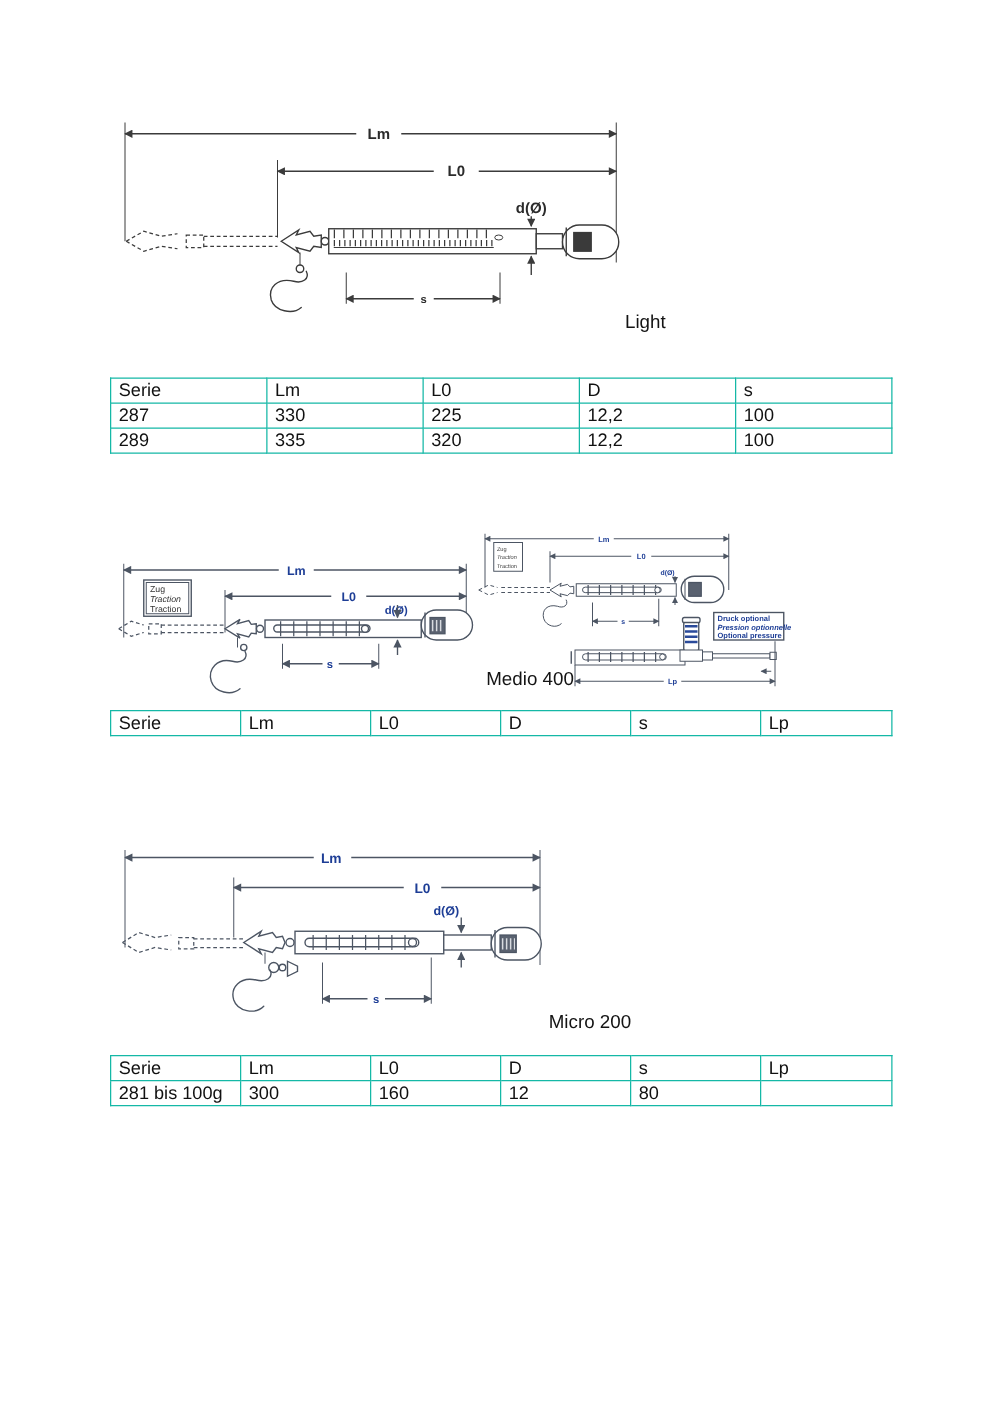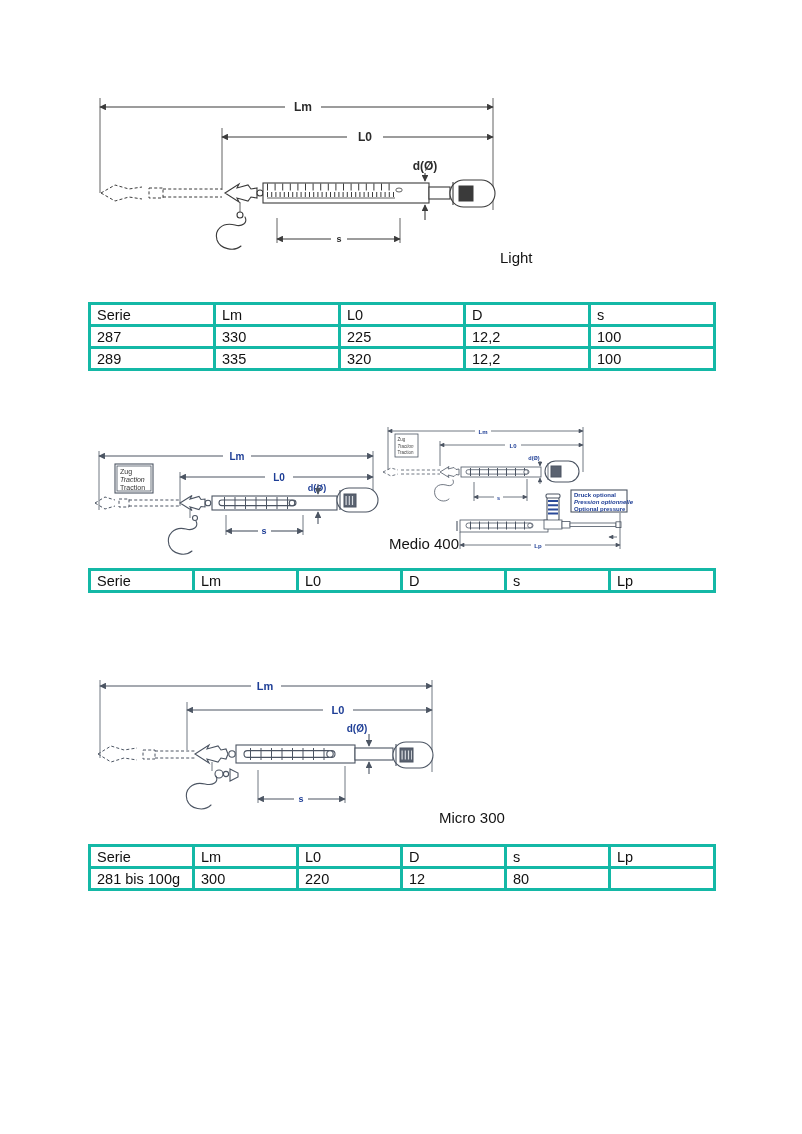--- a/index.html
+++ b/index.html
@@ -2,21 +2,21 @@
 <html><head>
 <meta charset="utf-8">
 <style>
   html,body{margin:0;padding:0}
   body{width:802px;height:1134px;background:#ffffff;position:relative;
        font-family:"Liberation Sans",sans-serif;overflow:hidden}
   .abs{position:absolute}
   .seclabel{position:absolute;font-size:15px;color:#141414;white-space:nowrap}
   table.spec{position:absolute;border-collapse:collapse;table-layout:fixed;
              font-size:14.5px;color:#111;border:1.6px solid #2e2e2e}
-  table.spec td{border:3px solid #14b8a6;padding:0 6px;height:19px;font-weight:400;
+  table.spec td{border:1px solid #14b8a6;padding:0 6px;height:19px;font-weight:400;
                 text-align:left;vertical-align:middle;white-space:nowrap;overflow:hidden}
   
   .k{stroke:#3b3b3b;fill:none;stroke-width:1.1}
   .kf{stroke:#3b3b3b;fill:#fff;stroke-width:1.1}
   .kd{stroke:#3b3b3b;fill:none;stroke-width:1;stroke-dasharray:3 2.2}
   .b{stroke:#4c5563;fill:none;stroke-width:1.1}
   .bf{stroke:#4c5563;fill:#fff;stroke-width:1.1}
   .bd{stroke:#4c5563;fill:none;stroke-width:1;stroke-dasharray:3 2.2}
   .thin{stroke-width:0.8}
   .rk1{stroke:#3b3b3b;stroke-width:5;stroke-dasharray:1 3.2;fill:none}
@@ -401,21 +401,21 @@
   </g>
   <g>
     <line class="b thin" x1="163" y1="98" x2="163" y2="131"></line>
     <line class="b thin" x1="250" y1="94" x2="250" y2="131"></line>
     <line class="b" x1="163" y1="127" x2="199" y2="127" marker-start="url(#a3)"></line>
     <line class="b" x1="213" y1="127" x2="250" y2="127" marker-end="url(#a3)"></line>
     <text class="tb9" x="206" y="130" text-anchor="middle">s</text>
   </g>
 </svg>
 
-<div class="seclabel" style="left:439px;top:809px">Micro 300</div>
+<div class="seclabel" style="left:439px;top:809px">Micro 200</div>
 
 <table class="spec" style="left:88px;top:844px;width:625px">
   <colgroup>
       <col style="width:104px">
       <col style="width:104px">
       <col style="width:104px">
       <col style="width:104px">
       <col style="width:104px">
       <col style="width:105px">
     </colgroup>
@@ -424,19 +424,19 @@
     <td>Serie</td>
     <td>Lm</td>
     <td>L0</td>
     <td>D</td>
     <td>s</td>
     <td>Lp</td>
   </tr>
   <tr>
     <td>281 bis 100g</td>
     <td>300</td>
-    <td>220</td>
+    <td>160</td>
     <td>12</td>
     <td>80</td>
     <td></td>
   </tr>
 </tbody>
   </table>
 
 </body></html>

